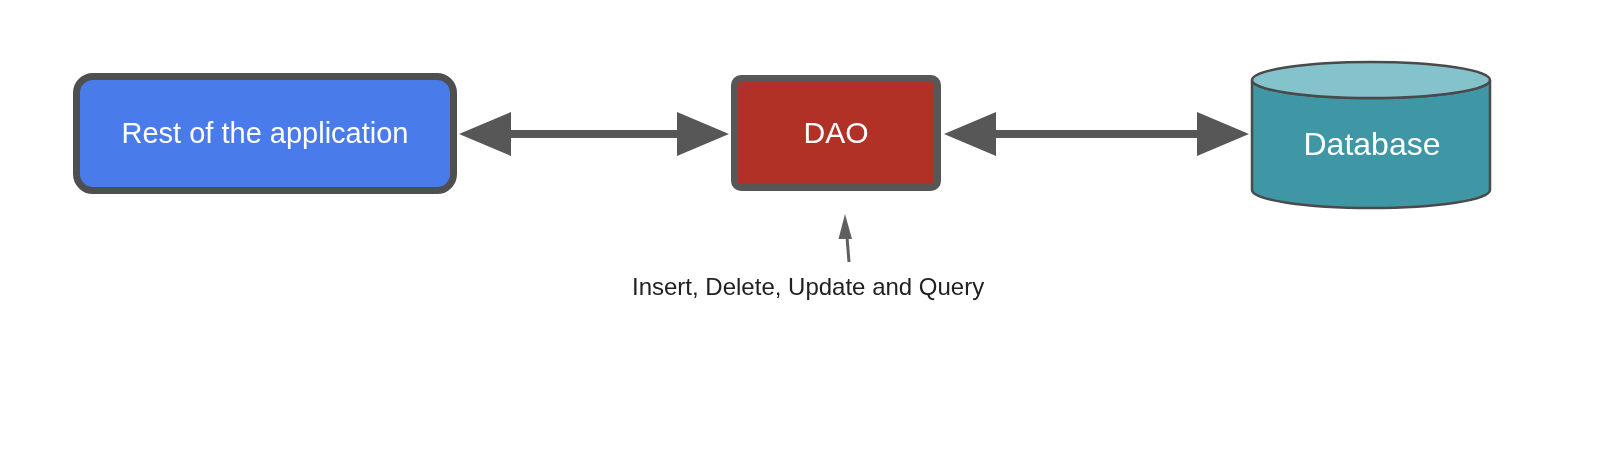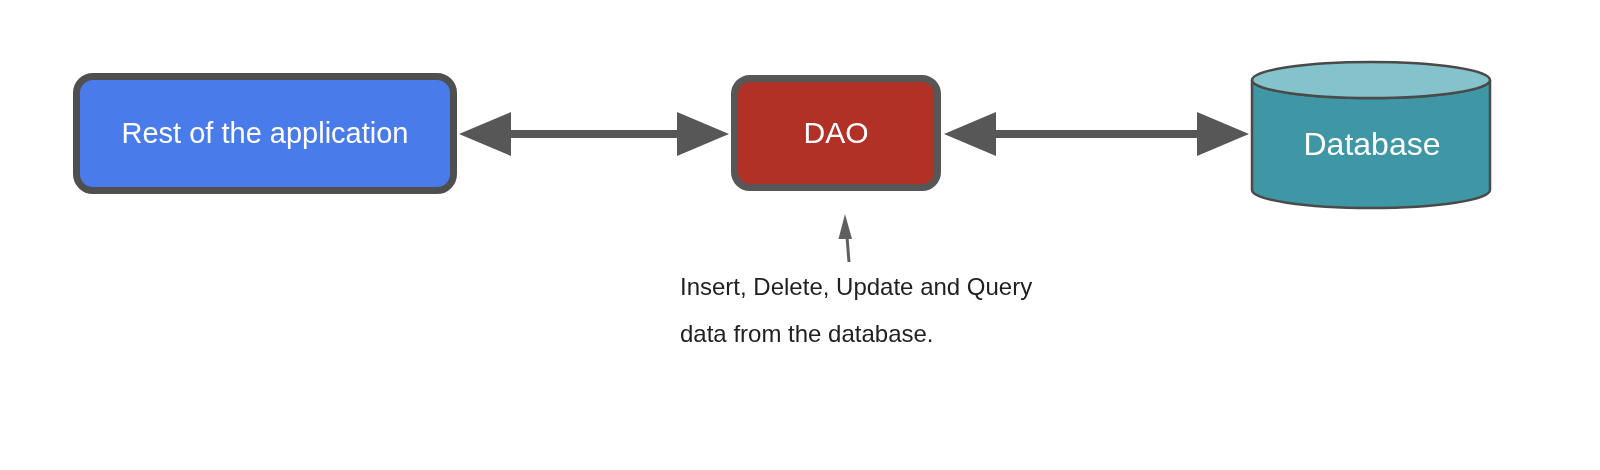--- a/index.html
+++ b/index.html
@@ -33,21 +33,21 @@
     border-radius: 20px;
     font-size: 29px;
   }
   .node-dao {
     left: 731px;
     top: 75px;
     width: 210px;
     height: 116px;
     background: #b23127;
     border: 7px solid #575757;
-    border-radius: 19px;
+    border-radius: 10px;
     font-size: 30px;
   }
   .svg-layer {
     position: absolute;
     left: 0;
     top: 0;
     width: 1600px;
     height: 470px;
   }
   .db-label {
@@ -63,21 +63,20 @@
     position: absolute;
     left: 632px;
     top: 270px;
     font-size: 24px;
     color: #212121;
   }
   .annotation .line {
     height: 47px;
     line-height: 34px;
     white-space: nowrap;
-    margin-left: 48px;
   }
 </style>
 </head>
 <body>
 
 <div class="canvas">
 
   <svg class="svg-layer" viewBox="0 0 1600 470">
 
     <polygon points="459,134 511,112 511,130 677,130 677,112 729,134 677,156 677,138 511,138 511,156" fill="#575757"></polygon>
@@ -99,16 +98,15 @@
   </div>
 
   <div class="node node-dao">
     <span>DAO</span>
   </div>
 
   <div class="db-label">Database</div>
 
   <div class="annotation">
     <div class="line">Insert, Delete, Update and Query</div>
-    <div class="line">data from the database.</div>
   </div>
 
 </div>
 
 </body></html>

